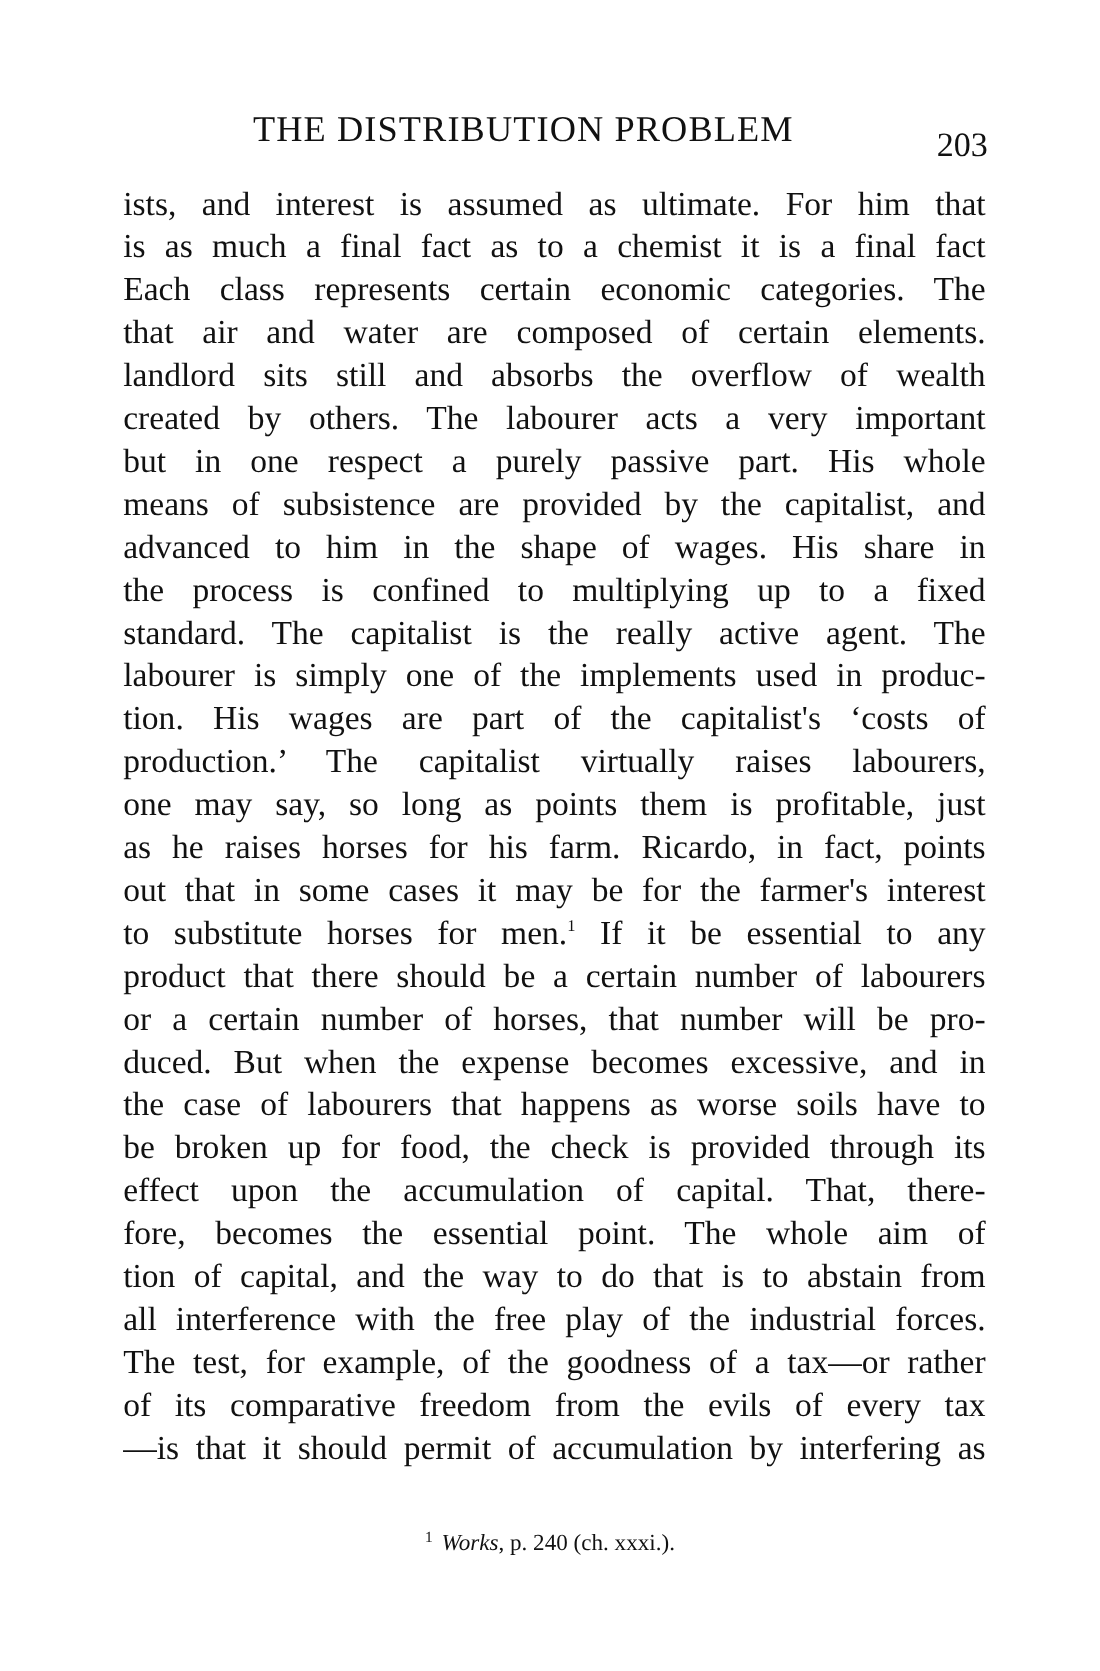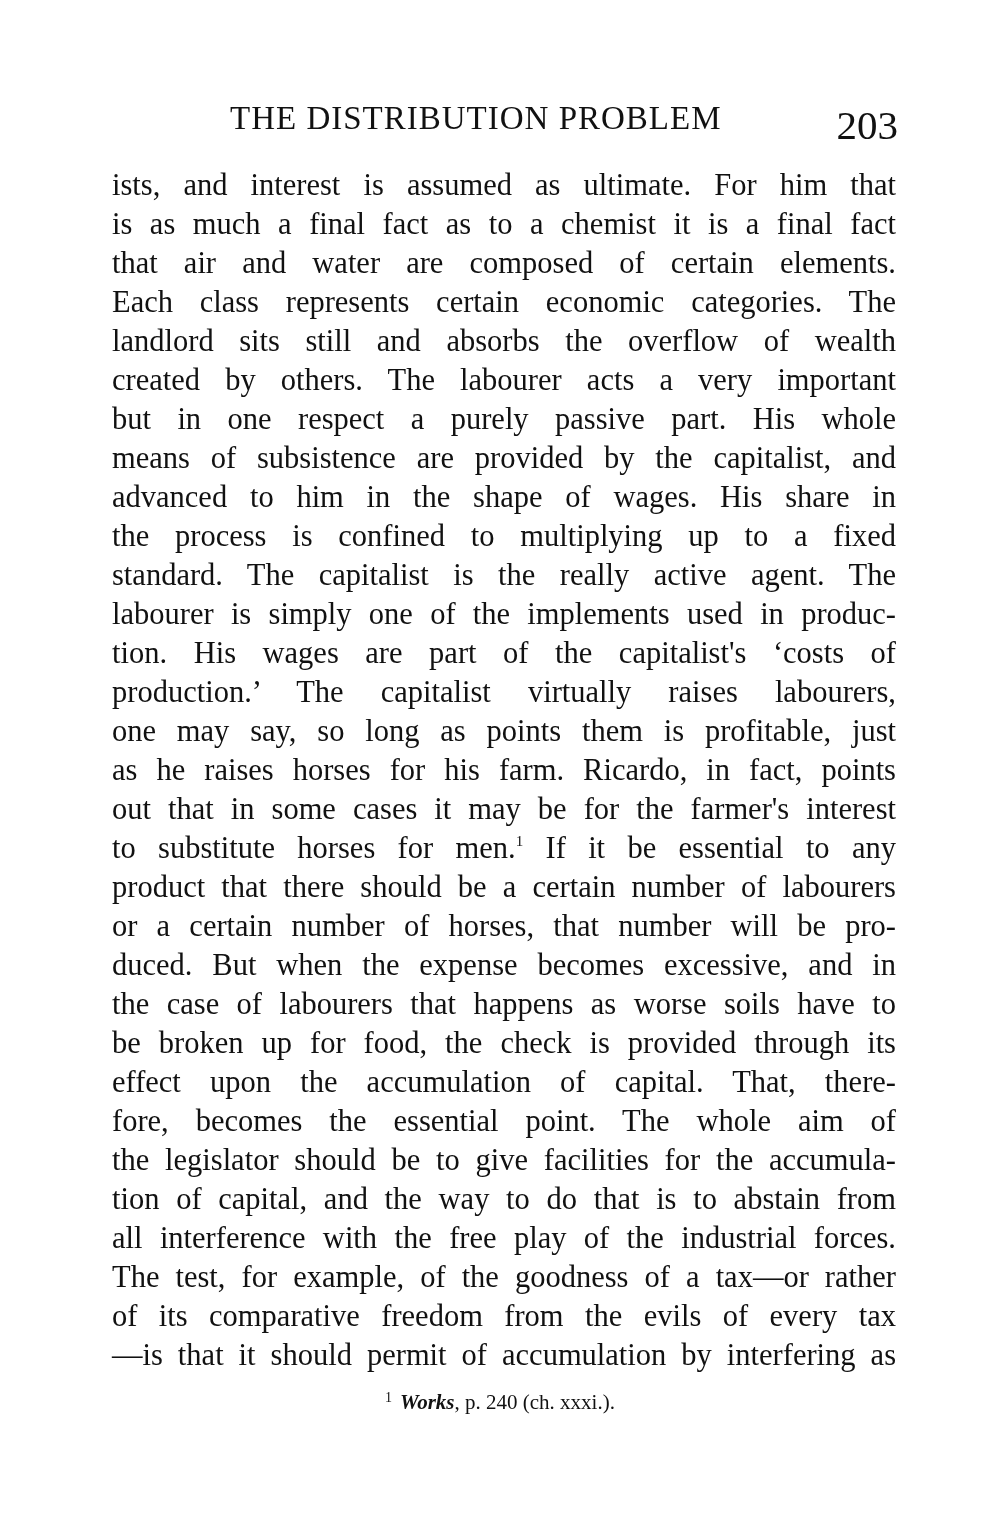--- a/index.html
+++ b/index.html
@@ -6,53 +6,53 @@
   body { width: 1000px; height: 1519px; position: relative; overflow: hidden; color: #111; }
   .page { position: absolute; left: 0; top: 0; width: 1000px; height: 1123px; background: #fff; }
   .running-head {
     position: absolute; left: 112px; top: 100px; width: 786px; height: 44px;
     font-family: "Liberation Serif", "DejaVu Serif", serif;
   }
   .running-title {
     position: absolute; left: 118px; top: 0; font-size: 33px; letter-spacing: 1px;
   }
   .page-number {
-    position: absolute; right: 0; top: 1px; font-size: 41px;
+    position: absolute; right: 0; top: 14px; font-size: 31px;
   }
   .body-text {
     position: absolute; left: 112px; top: 166px; width: 784px;
     font-family: "Liberation Serif", "DejaVu Serif", serif;
     font-size: 30.5px; line-height: 39px;
   }
   .line {
     display: block; white-space: nowrap; text-align: justify; text-align-last: justify;
     height: 39px;
   }
   .footnote {
     position: absolute; left: 0; width: 1000px; top: 1390px; text-align: center;
     font-family: "Liberation Serif", "DejaVu Serif", serif; font-size: 21px;
   }
   .fn-mark { font-size: 14px; vertical-align: 7px; margin-right: 8px; }
-  .fn-work { font-style: italic; font-weight: bold; }
+  .fn-work { font-style: italic; }
   sup.ref { font-size: 15px; vertical-align: 12px; line-height: 0; }
 </style>
 </head>
 <body>
 
 <div class="page">
   <div class="running-head">
     <span class="running-title">THE DISTRIBUTION PROBLEM</span>
     <span class="page-number">203</span>
   </div>
 
   <div class="body-text">
     <span class="line">ists, and interest is assumed as ultimate.  For him that</span>
     <span class="line">is as much a final fact as to a chemist it is a final fact</span>
+    <span class="line">Each class represents certain economic categories.  The</span>
     <span class="line">that air and water are composed of certain elements.</span>
-    <span class="line">Each class represents certain economic categories.  The</span>
     <span class="line">landlord sits still and absorbs the overflow of wealth</span>
     <span class="line">created by others.  The labourer acts a very important</span>
     <span class="line">but in one respect a purely passive part.  His whole</span>
     <span class="line">means of subsistence are provided by the capitalist, and</span>
     <span class="line">advanced to him in the shape of wages.  His share in</span>
     <span class="line">the process is confined to multiplying up to a fixed</span>
     <span class="line">standard.  The capitalist is the really active agent.  The</span>
     <span class="line">labourer is simply one of the implements used in produc-</span>
     <span class="line">tion.  His wages are part of the capitalist's ‘costs of</span>
     <span class="line">production.’  The capitalist virtually raises labourers,</span>
@@ -60,21 +60,20 @@
     <span class="line">as he raises horses for his farm.  Ricardo, in fact, points</span>
     <span class="line">out that in some cases it may be for the farmer's interest</span>
     <span class="line"><span>to substitute horses for men.</span><sup class="ref">1</sup><span> If it be essential to any</span></span>
     <span class="line">product that there should be a certain number of labourers</span>
     <span class="line">or a certain number of horses, that number will be pro-</span>
     <span class="line">duced.  But when the expense becomes excessive, and in</span>
     <span class="line">the case of labourers that happens as worse soils have to</span>
     <span class="line">be broken up for food, the check is provided through its</span>
     <span class="line">effect upon the accumulation of capital.  That, there-</span>
     <span class="line">fore, becomes the essential point.  The whole aim of</span>
-    <span class="line">the legislator should be to give facilities for the accumula-</span>
     <span class="line">tion of capital, and the way to do that is to abstain from</span>
     <span class="line">all interference with the free play of the industrial forces.</span>
     <span class="line">The test, for example, of the goodness of a tax—or rather</span>
     <span class="line">of its comparative freedom from the evils of every tax</span>
     <span class="line">—is that it should permit of accumulation by interfering as</span>
   </div>
 
   <div class="footnote">
     <span class="fn-mark">1</span><span class="fn-work">Works</span><span>, p. 240 (ch. xxxi.).</span>
   </div>

